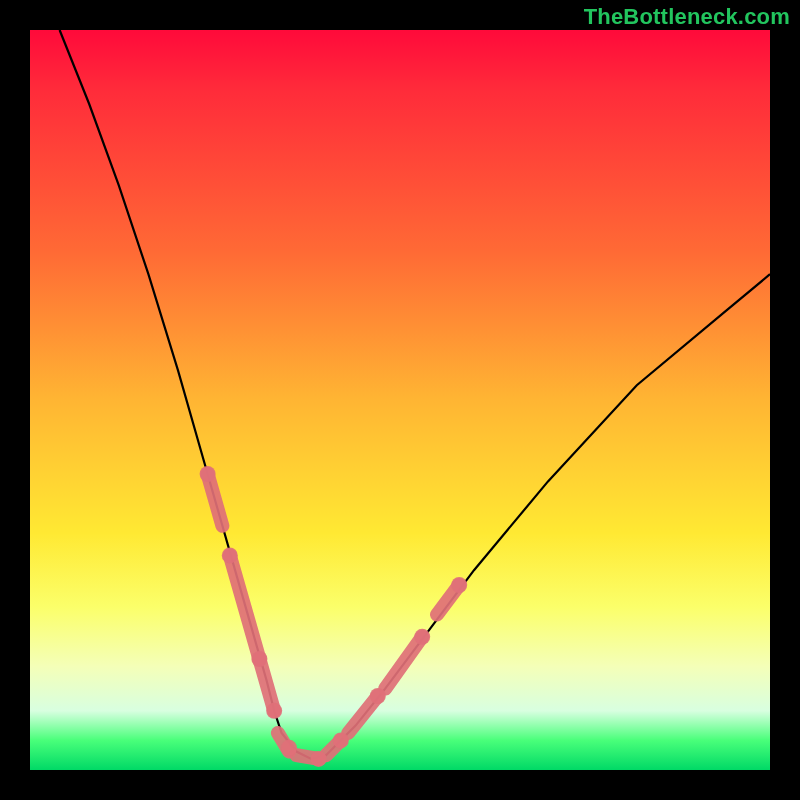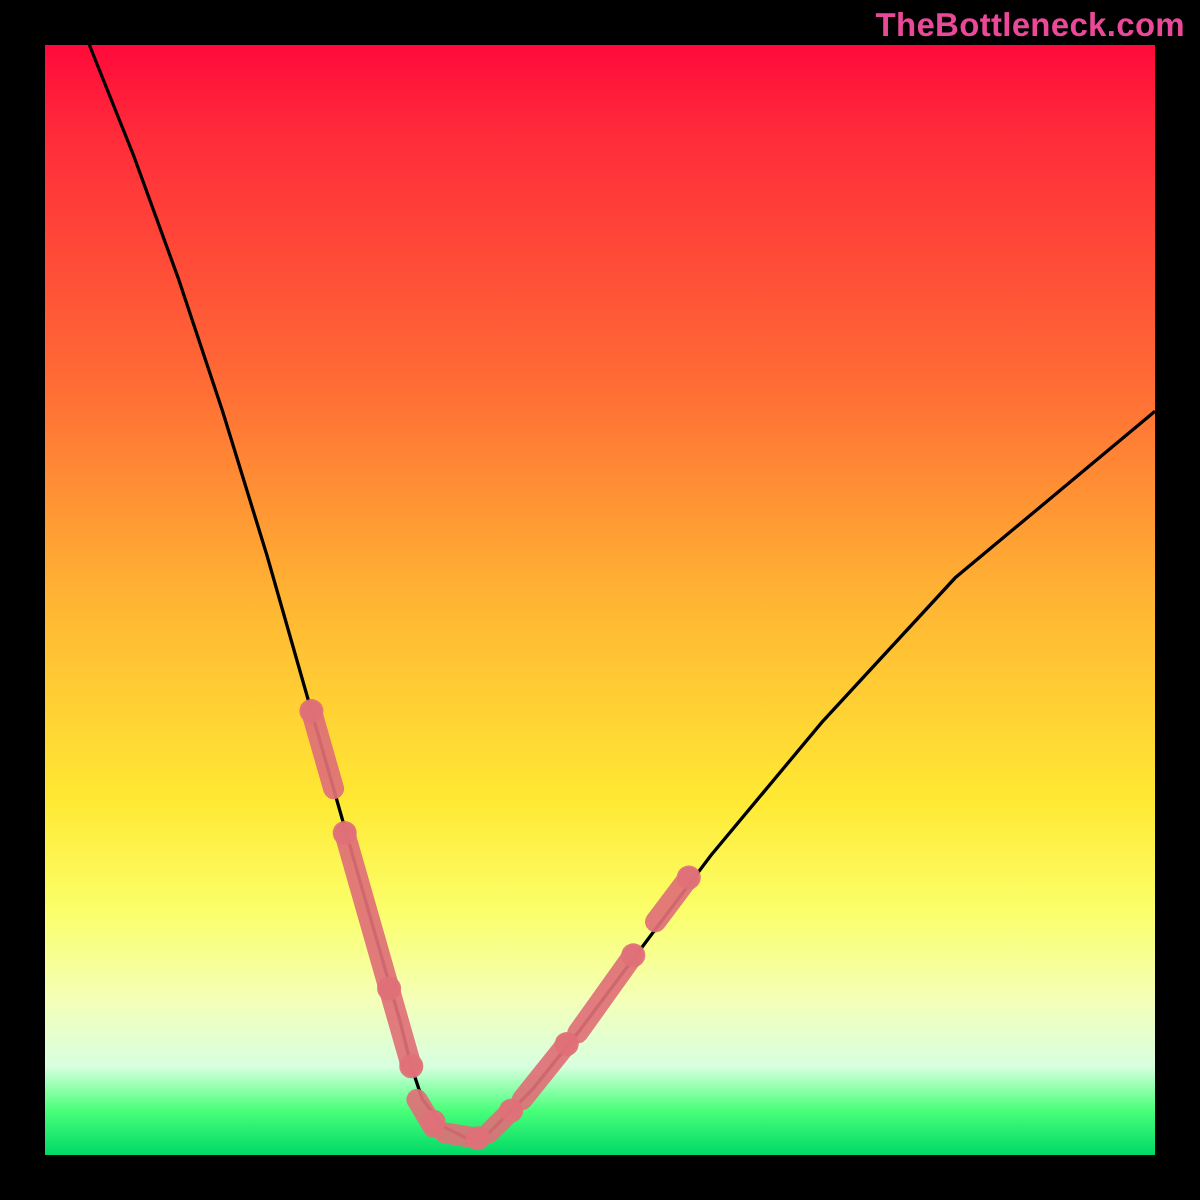--- a/index.html
+++ b/index.html
@@ -31,21 +31,21 @@
       #fbff6a 78%,
       #f4ffb8 86%,
       #d8ffe0 92%,
       #49ff7a 96%,
       #00d966 100%);
   }
   .watermark {
     position: absolute;
     top: 4px;
     right: 10px;
-    color: #ec4899;
+    color: #22c55e;
     font-size: 22px;
     font-weight: 600;
     letter-spacing: 0.2px;
     user-select: none;
     margin-left: 23px;
   }
   svg.curve {
     position: absolute;
     inset: 0;
     width: 100%;

